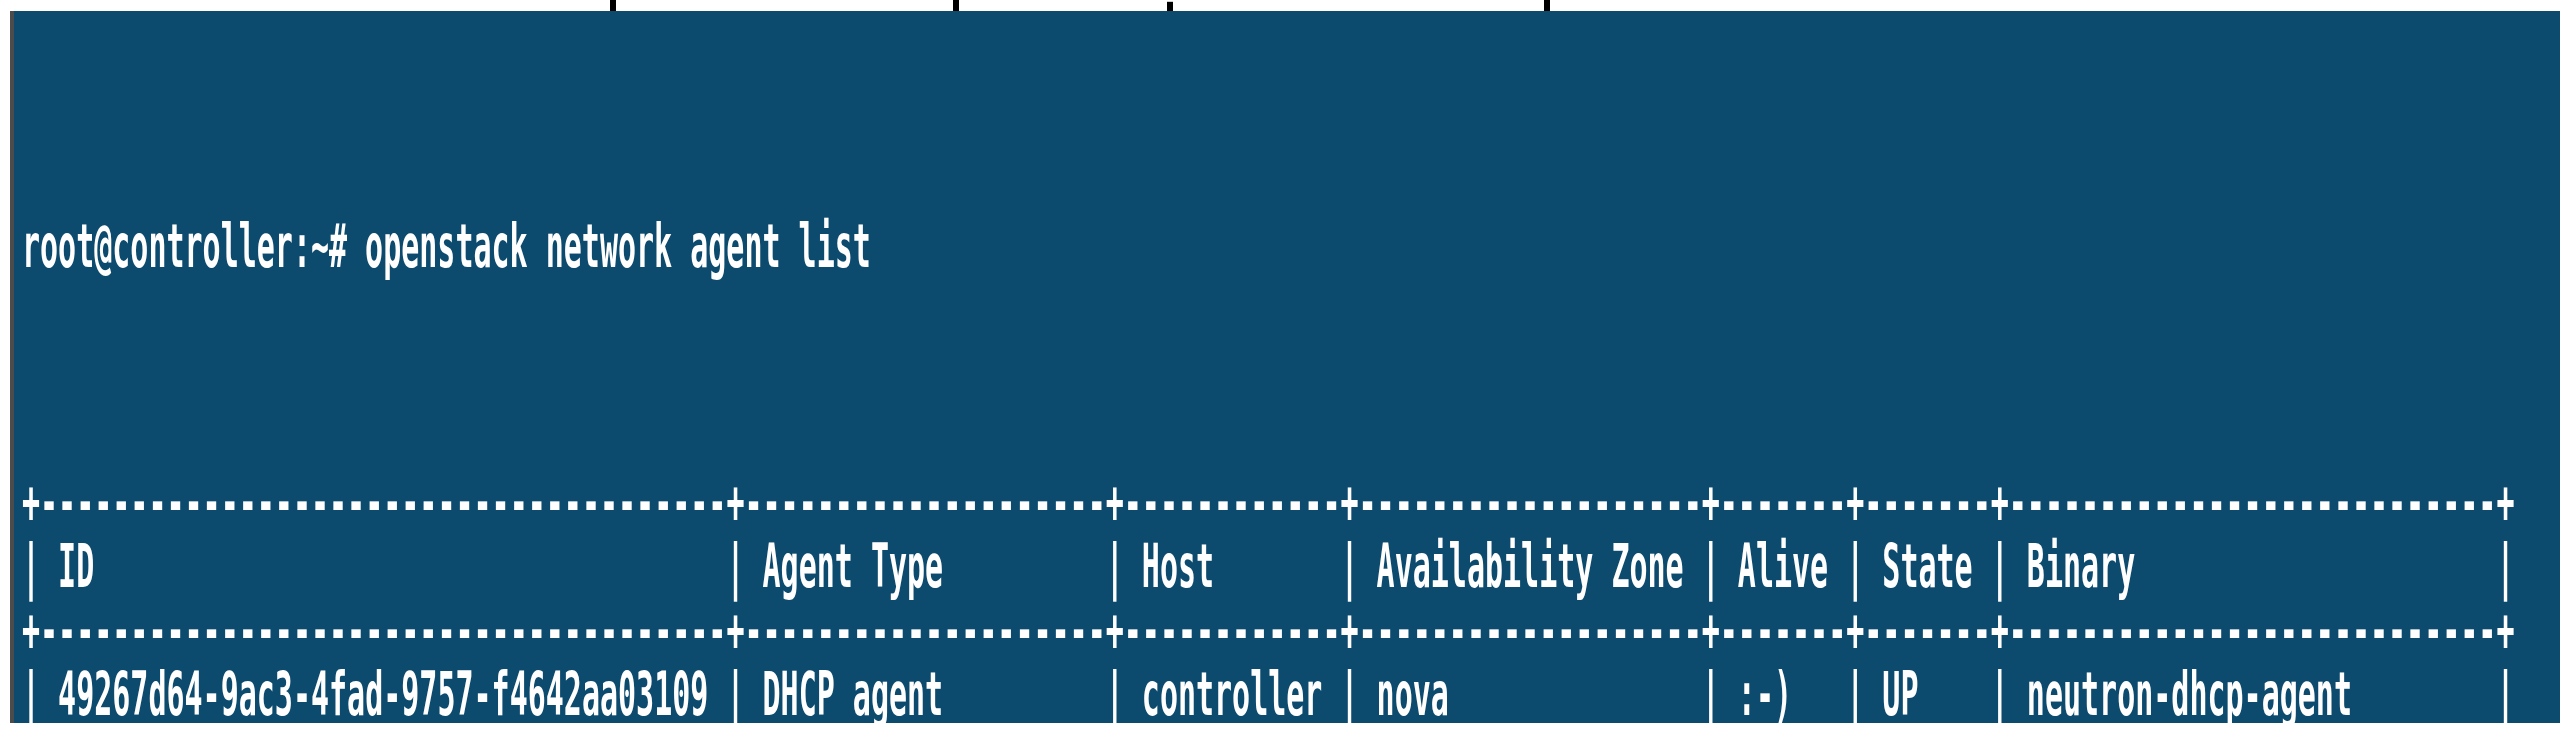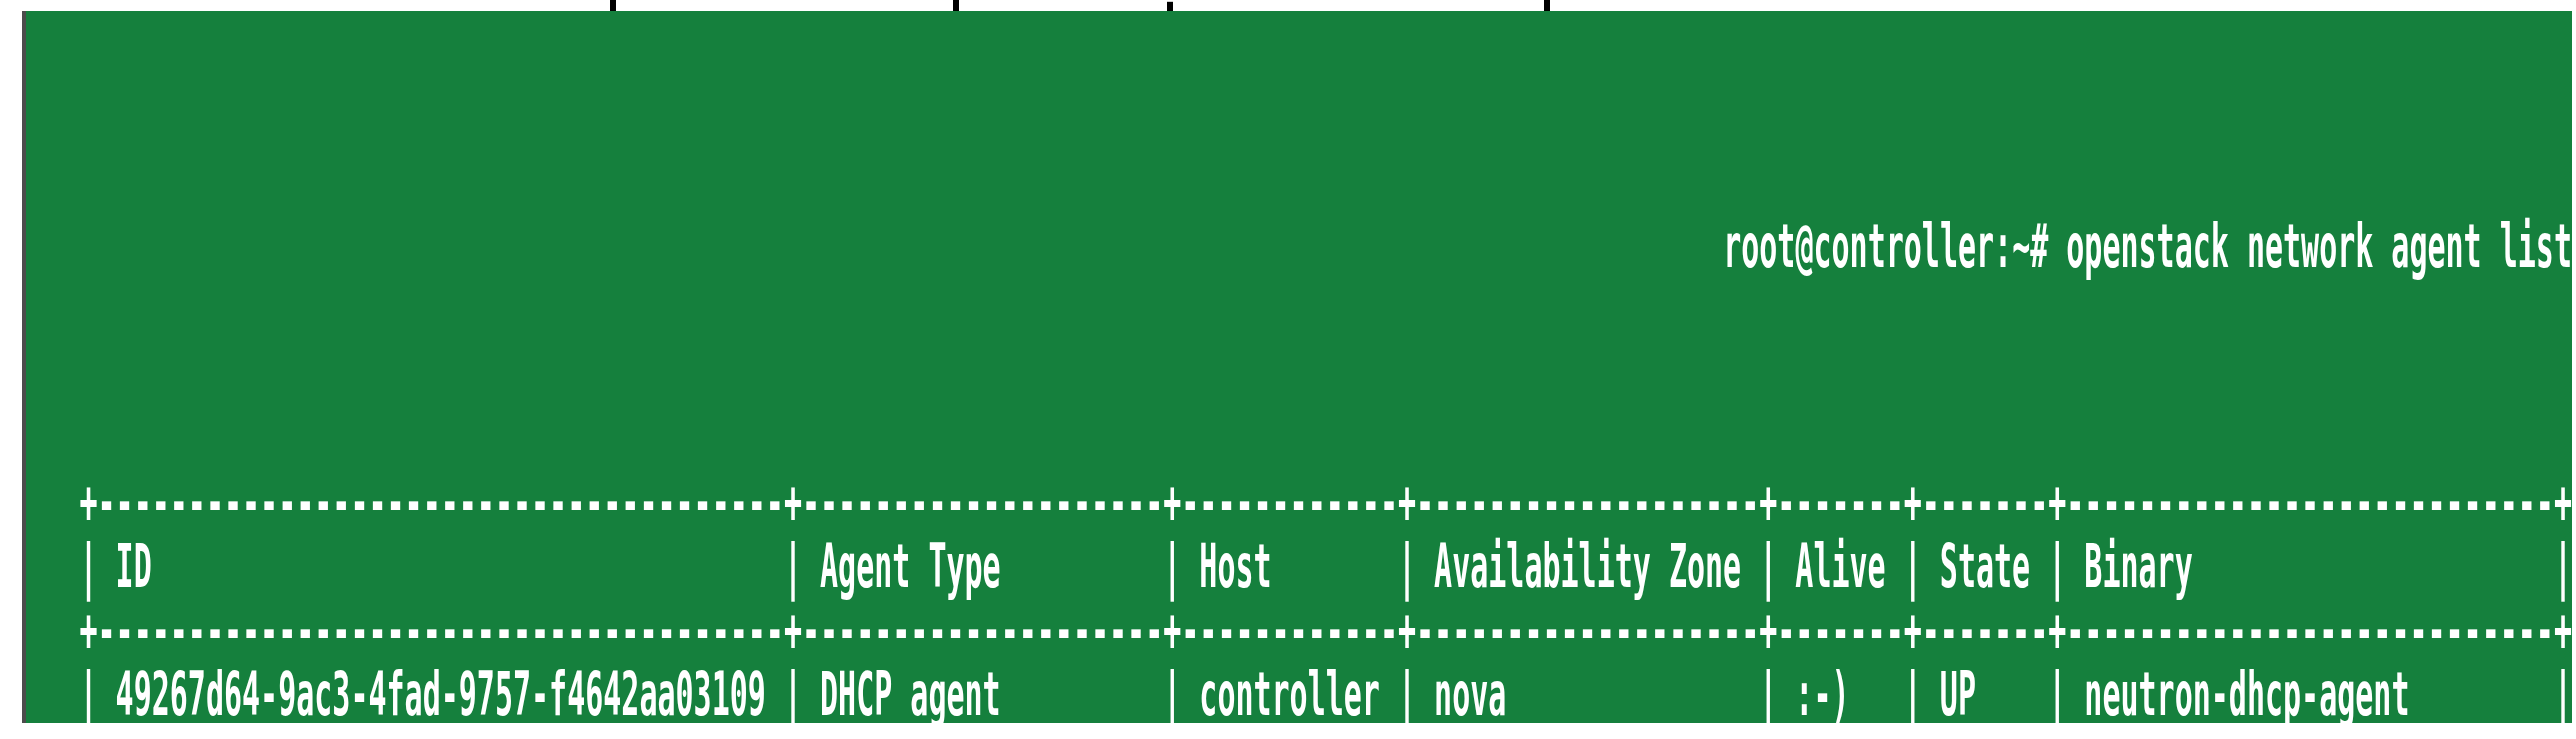--- a/index.html
+++ b/index.html
@@ -12,27 +12,26 @@
   }
   .page{position:absolute;inset:0;background:#ffffff;}
 
   
   .crop-fragments{
     position:absolute;top:0;left:610px;width:6.1px;height:10.5px;background:#000;
     box-shadow:343px 0 0 #000, 557px 1.8px 0 #000, 934px 0 0 #000;
   }
 
   .terminal{
-    position:absolute;left:22px;top:11.4px;
+    position:absolute;left:10px;top:11.4px;
     width:2550px;height:712px;
-    background:#15803d;
+    background:#0c4a6e;
     border-left:4.4px solid #4c4c4c;
     box-sizing:border-box;
     overflow:hidden;
-    text-align:right;
   }
 
   
   .term-content{
     transform:scaleY(2);
     transform-origin:0 0;
     padding:6.1px 0 0 8px;
     font-family:"DejaVu Sans Mono",monospace;
     font-weight:bold;
     font-size:30px;

